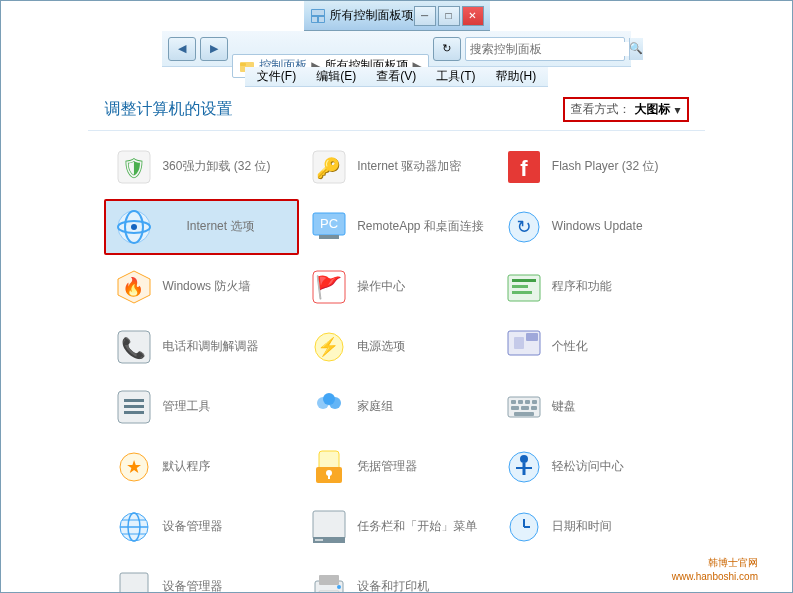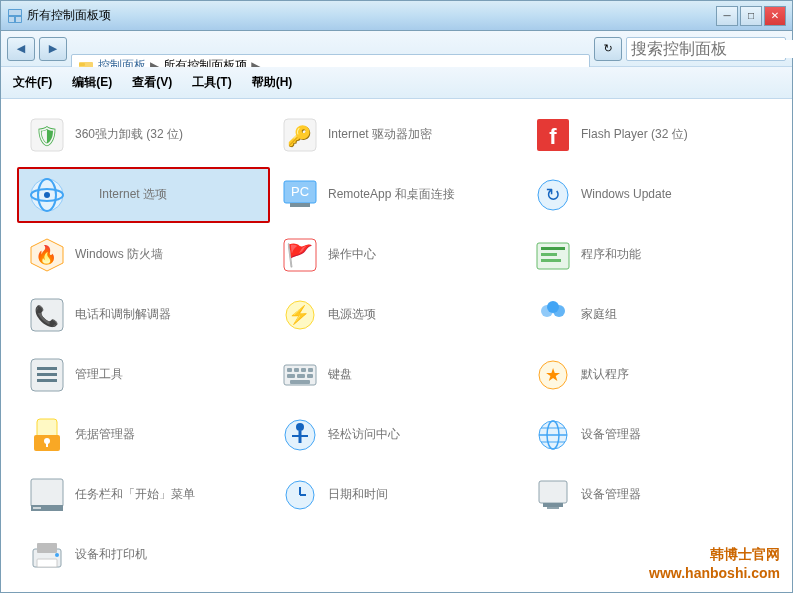--- a/index.html
+++ b/index.html
@@ -134,48 +134,47 @@
       border-radius: 2px;
       display: flex;
       align-items: center;
       background: #fff;
     }
 
     .search-input {
       flex: 1;
       border: none;
       outline: none;
-      font-size: 16px;
+      font-size: 12px;
       padding: 0 4px;
       color: #0369a1;
     }
 
     .search-icon-btn {
       width: 22px;
       height: 22px;
       background: linear-gradient(to bottom, #e8f4fc, #c8dff0);
       border-left: 1px solid #aac8e0;
       display: flex;
       align-items: center;
       justify-content: center;
       cursor: pointer;
       font-size: 11px;
       color: #555;
     }
 
     
     .menu-bar {
-      height: 32px;
+      height: 20px;
       background: linear-gradient(to bottom, #f0f7fd, #e0eff9);
       display: flex;
       align-items: center;
       padding: 0 8px;
       gap: 12px;
       border-bottom: 1px solid #c0d8ec;
-      font-weight: bold;
     }
 
     .menu-item {
       font-size: 12px;
       color: #000;
       cursor: pointer;
       padding: 2px 4px;
     }
 
     
@@ -278,32 +277,32 @@
     }
     .items-grid::-webkit-scrollbar-thumb {
       background: linear-gradient(to right, #b0c8e0, #9ab8d4);
       border: 1px solid #7a9eb6;
     }
 
     
     .watermark {
       position: absolute;
       bottom: 8px;
-      right: 12px;
+      right: 34px;
       text-align: right;
       color: #cc6600;
-      font-size: 14px;
+      font-size: 10px;
       line-height: 1.4;
-      font-weight: bold;
+      font-weight: normal;
     }
   </style>
 </head>
 <body>
 
-<div class="window" style="position:relative;">
+<div class="window" style="position:relative;align-items:center;">
 
   <div class="title-bar">
     <div class="title-bar-left">
       <svg class="title-bar-icon" viewBox="0 0 16 16">
         <rect x="1" y="1" width="14" height="14" rx="1" fill="#5a9fd4"></rect>
         <rect x="2" y="2" width="12" height="5" fill="#fff" opacity="0.6"></rect>
         <rect x="2" y="9" width="5" height="5" fill="#fff" opacity="0.6"></rect>
         <rect x="9" y="9" width="5" height="5" fill="#fff" opacity="0.6"></rect>
       </svg>
       <span class="title-bar-text">所有控制面板项</span>
@@ -337,20 +336,28 @@
 
   <div class="menu-bar">
     <span class="menu-item">文件(F)</span>
     <span class="menu-item">编辑(E)</span>
     <span class="menu-item">查看(V)</span>
     <span class="menu-item">工具(T)</span>
     <span class="menu-item">帮助(H)</span>
   </div>
 
   <div class="content-area">
+    <div class="content-header">
+      <h2 class="page-title">调整计算机的设置</h2>
+      <div class="view-mode">
+        <span class="view-mode-label">查看方式：</span>
+        <span class="view-mode-value">大图标</span>
+        <span>▾</span>
+      </div>
+    </div>
 
     <div class="items-wrapper">
       <div class="items-grid" id="items-grid">
 
       <div class="grid-item">
             <div class="item-icon">
               <svg viewBox="0 0 36 36" width="36" height="36">
                 <rect x="2" y="2" width="32" height="32" rx="4" fill="#f5f5f5" stroke="#ddd"></rect>
                 <text x="18" y="26" text-anchor="middle" font-size="20" fill="#4caf50">🛡</text>
               </svg>
@@ -448,37 +455,47 @@
               <svg viewBox="0 0 36 36" width="36" height="36">
                 <circle cx="18" cy="18" r="14" fill="#fff9c4" stroke="#fdd835"></circle>
                 <text x="18" y="24" text-anchor="middle" font-size="18" fill="#f57f17">⚡</text>
               </svg>
             </div>
             <span class="item-label">电源选项</span>
           </div>
           <div class="grid-item">
             <div class="item-icon">
               <svg viewBox="0 0 36 36" width="36" height="36">
-                <circle cx="12" cy="14" r="6" fill="#90caf9"></circle>
-                <circle cx="24" cy="14" r="6" fill="#64b5f6"></circle>
-                <circle cx="18" cy="10" r="6" fill="#42a5f5"></circle>
-              </svg>
-            </div>
-            <span class="item-label">家庭组</span>
+                <rect x="2" y="2" width="32" height="24" rx="2" fill="#e8eaf6" stroke="#7986cb"></rect>
+                <rect x="8" y="8" width="10" height="12" rx="1" fill="#c5cae9"></rect>
+                <rect x="20" y="4" width="12" height="8" rx="1" fill="#9fa8da"></rect>
+              </svg>
+            </div>
+            <span class="item-label">个性化</span>
           </div>
           <div class="grid-item">
             <div class="item-icon">
               <svg viewBox="0 0 36 36" width="36" height="36">
                 <rect x="2" y="2" width="32" height="32" rx="4" fill="#eceff1" stroke="#90a4ae"></rect>
                 <rect x="8" y="10" width="20" height="3" fill="#607d8b"></rect>
                 <rect x="8" y="16" width="20" height="3" fill="#607d8b"></rect>
                 <rect x="8" y="22" width="20" height="3" fill="#607d8b"></rect>
               </svg>
             </div>
             <span class="item-label">管理工具</span>
+          </div>
+          <div class="grid-item">
+            <div class="item-icon">
+              <svg viewBox="0 0 36 36" width="36" height="36">
+                <circle cx="12" cy="14" r="6" fill="#90caf9"></circle>
+                <circle cx="24" cy="14" r="6" fill="#64b5f6"></circle>
+                <circle cx="18" cy="10" r="6" fill="#42a5f5"></circle>
+              </svg>
+            </div>
+            <span class="item-label">家庭组</span>
           </div>
           <div class="grid-item">
             <div class="item-icon">
               <svg viewBox="0 0 36 36" width="36" height="36">
                 <rect x="2" y="8" width="32" height="20" rx="2" fill="#eceff1" stroke="#90a4ae"></rect>
                 <rect x="5" y="11" width="5" height="4" rx="1" fill="#90a4ae"></rect>
                 <rect x="12" y="11" width="5" height="4" rx="1" fill="#90a4ae"></rect>
                 <rect x="19" y="11" width="5" height="4" rx="1" fill="#90a4ae"></rect>
                 <rect x="26" y="11" width="5" height="4" rx="1" fill="#90a4ae"></rect>
                 <rect x="5" y="17" width="8" height="4" rx="1" fill="#90a4ae"></rect>

